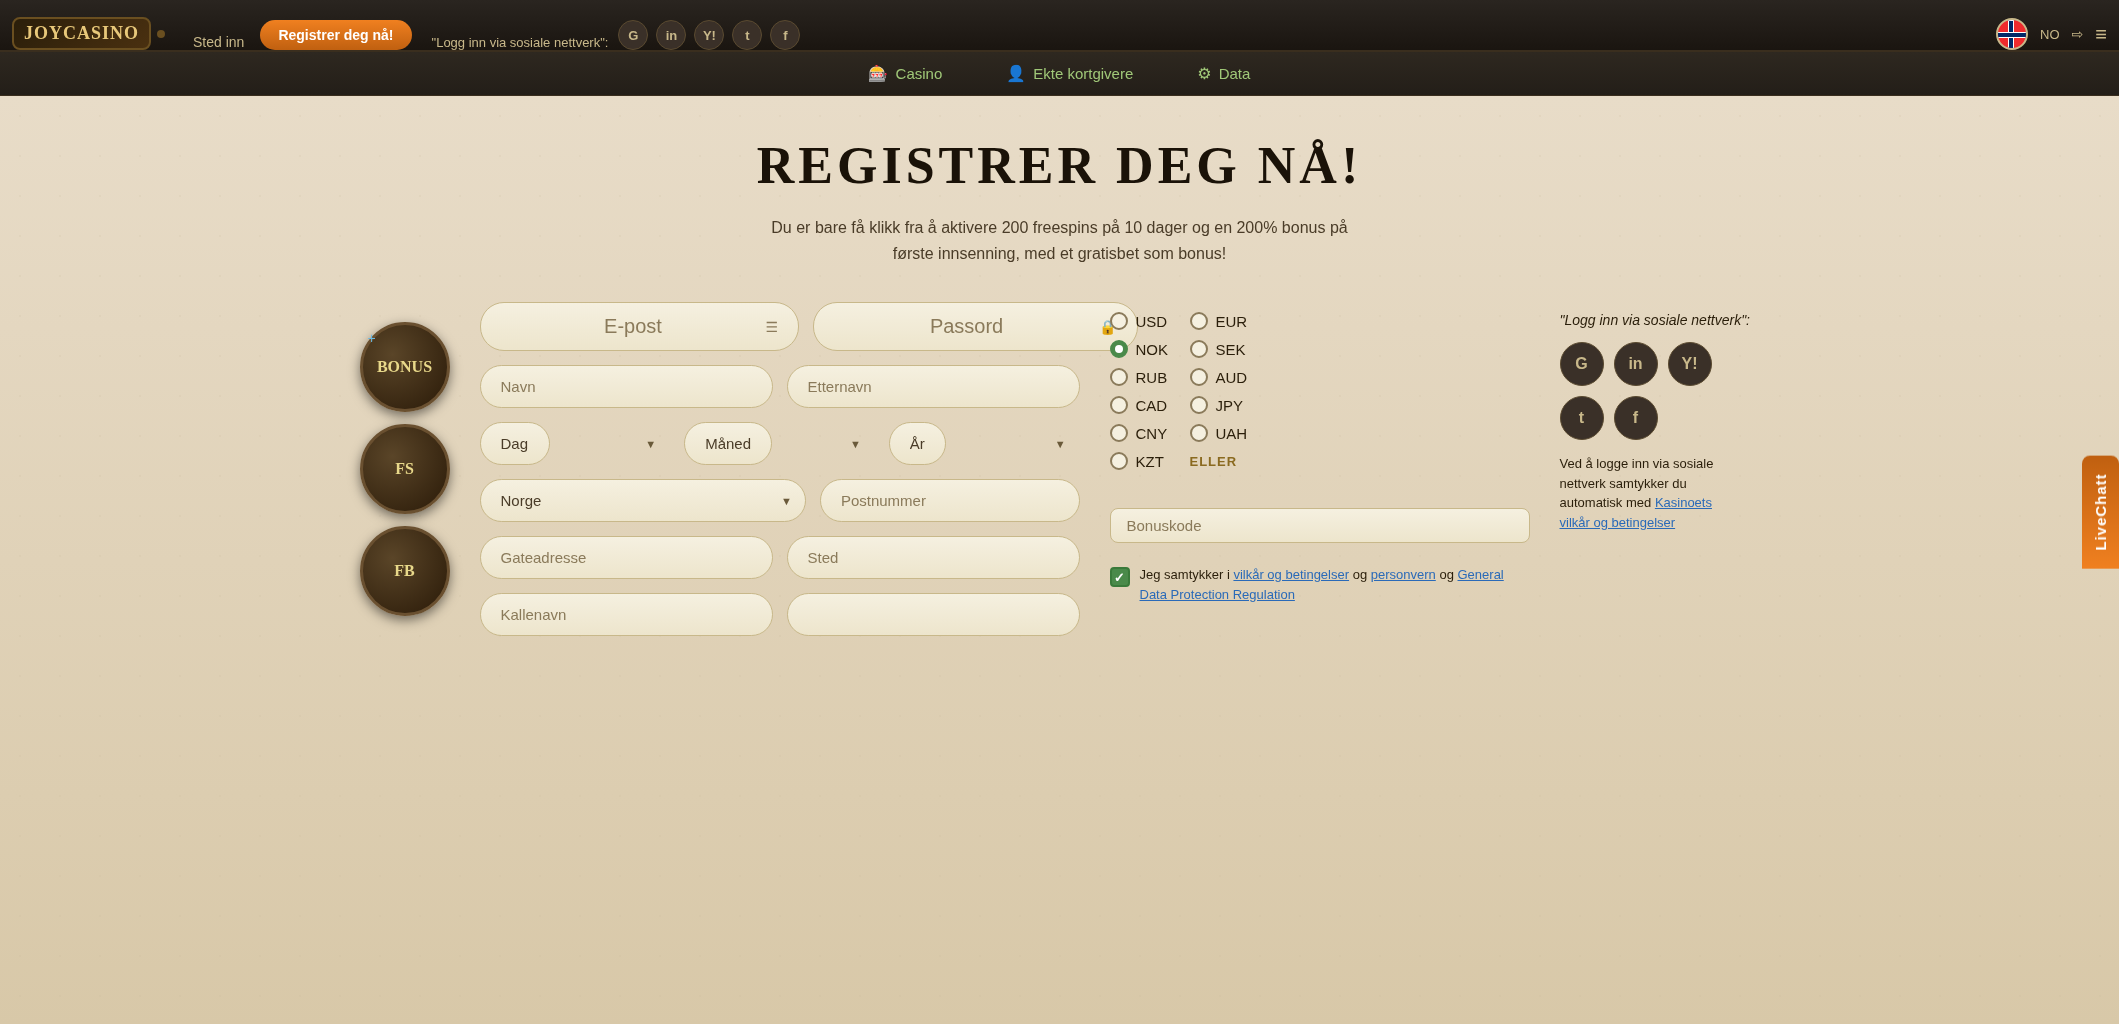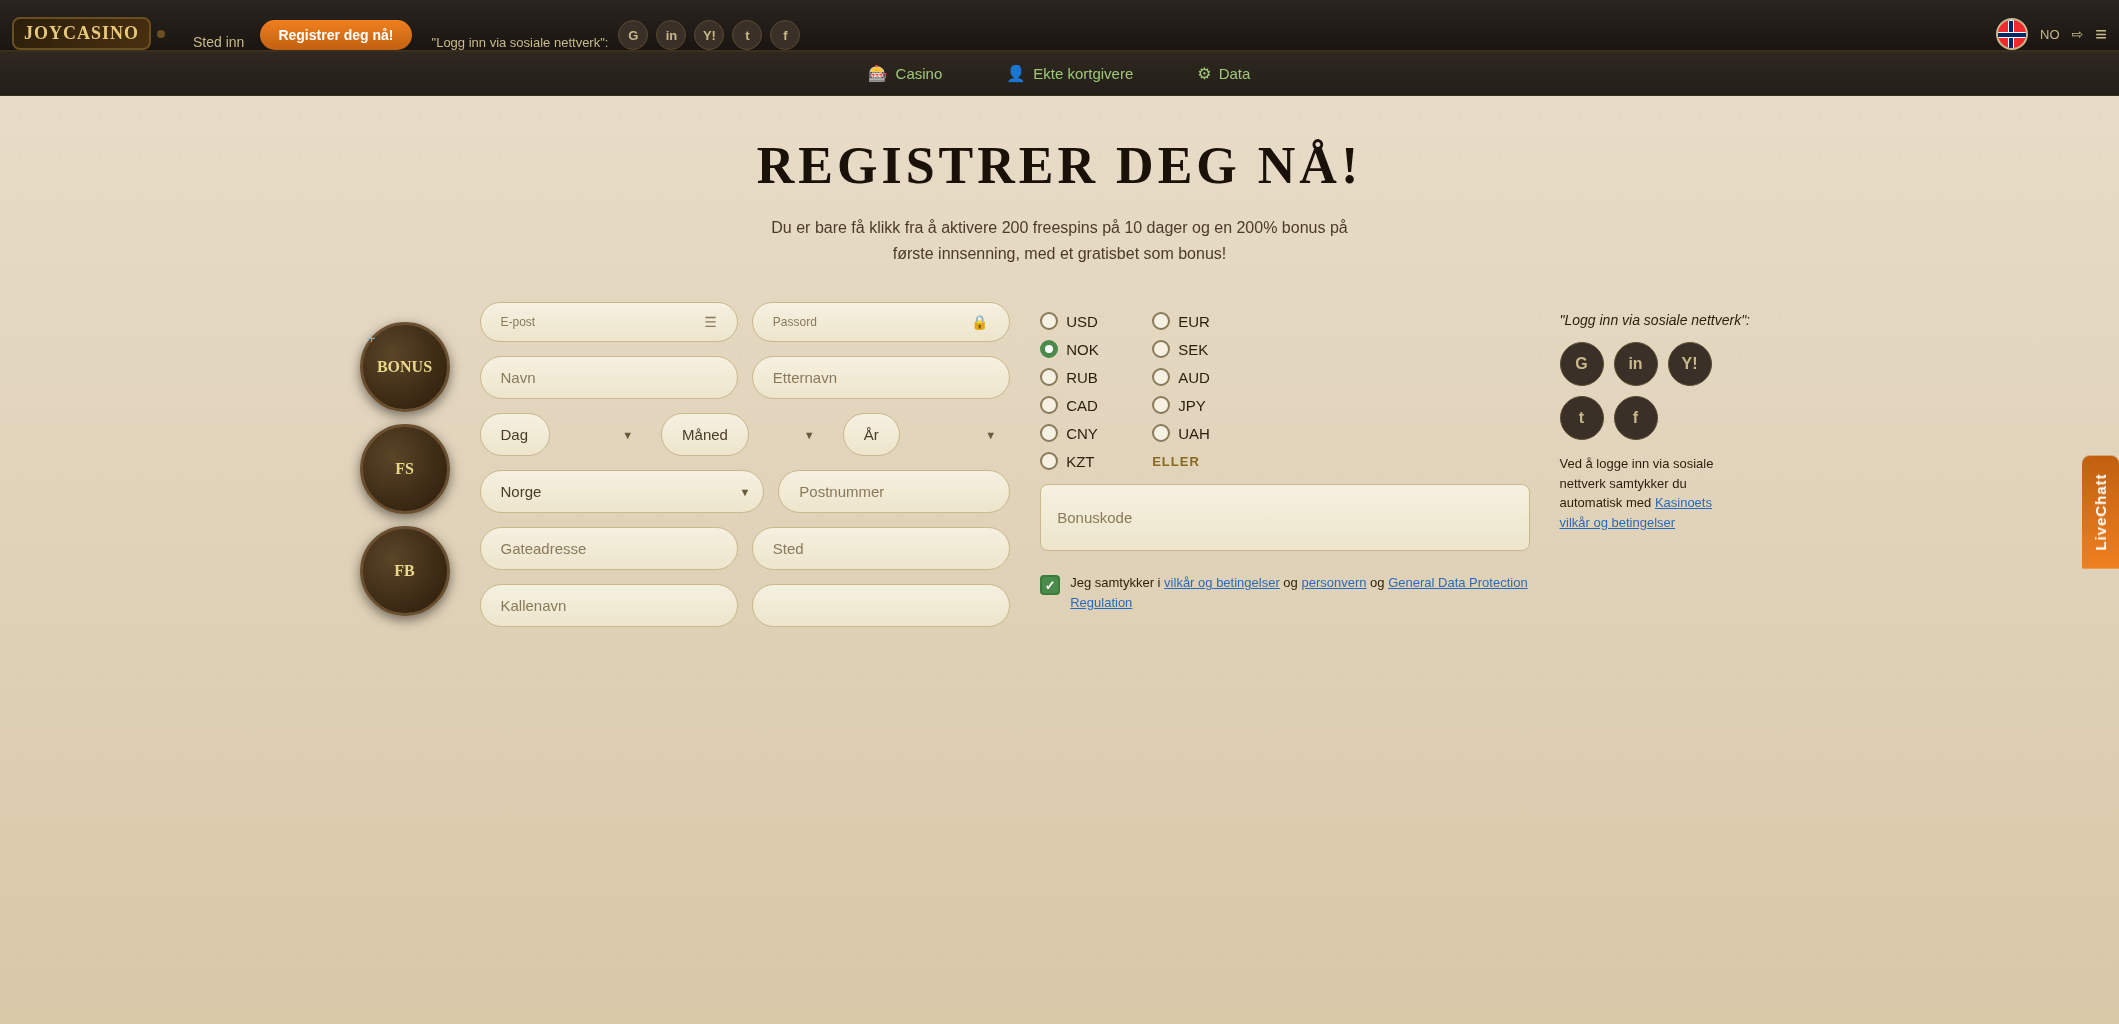--- a/index.html
+++ b/index.html
@@ -289,23 +289,24 @@
       border: 1px solid #c8b88a;
       border-radius: 24px;
       padding: 0 20px;
       flex: 1;
     }
     .form-input-icon input {
       border: none;
       background: transparent;
       flex: 1;
       padding: 12px 0;
-      font-size: 12px;
+      font-size: 20px;
       color: #4a3c28;
       outline: none;
+      text-align: center;
     }
     .form-input-icon input::placeholder {
       color: #8a7a5a;
     }
     .input-icon {
       color: #8a7a5a;
       font-size: 14px;
     }
 
     .form-select {
@@ -341,21 +342,20 @@
     .currency-section {
       display: flex;
       flex-direction: column;
       gap: 10px;
       padding-top: 10px;
       min-width: 200px;
     }
     .currency-row {
       display: flex;
       align-items: center;
-      gap: 32px;
     }
     .currency-option {
       display: flex;
       align-items: center;
       gap: 8px;
       cursor: pointer;
       min-width: 80px;
     }
     .radio-circle {
       width: 18px;
@@ -435,25 +435,26 @@
       color: #2a6ab8;
       text-decoration: underline;
       cursor: pointer;
     }
 
     
     .bonus-input {
       background: linear-gradient(180deg, #f5f0e0, #ede5cc);
       border: 1px solid #c8b88a;
       border-radius: 8px;
-      padding: 24px 16px;
+      padding: 8px 16px;
       font-size: 15px;
       color: #4a3c28;
       outline: none;
       width: 100%;
+      margin-top: 24px;
     }
     .bonus-input::placeholder {
       color: #8a7a5a;
     }
 
     
     .terms-row {
       display: flex;
       align-items: flex-start;
       gap: 10px;

